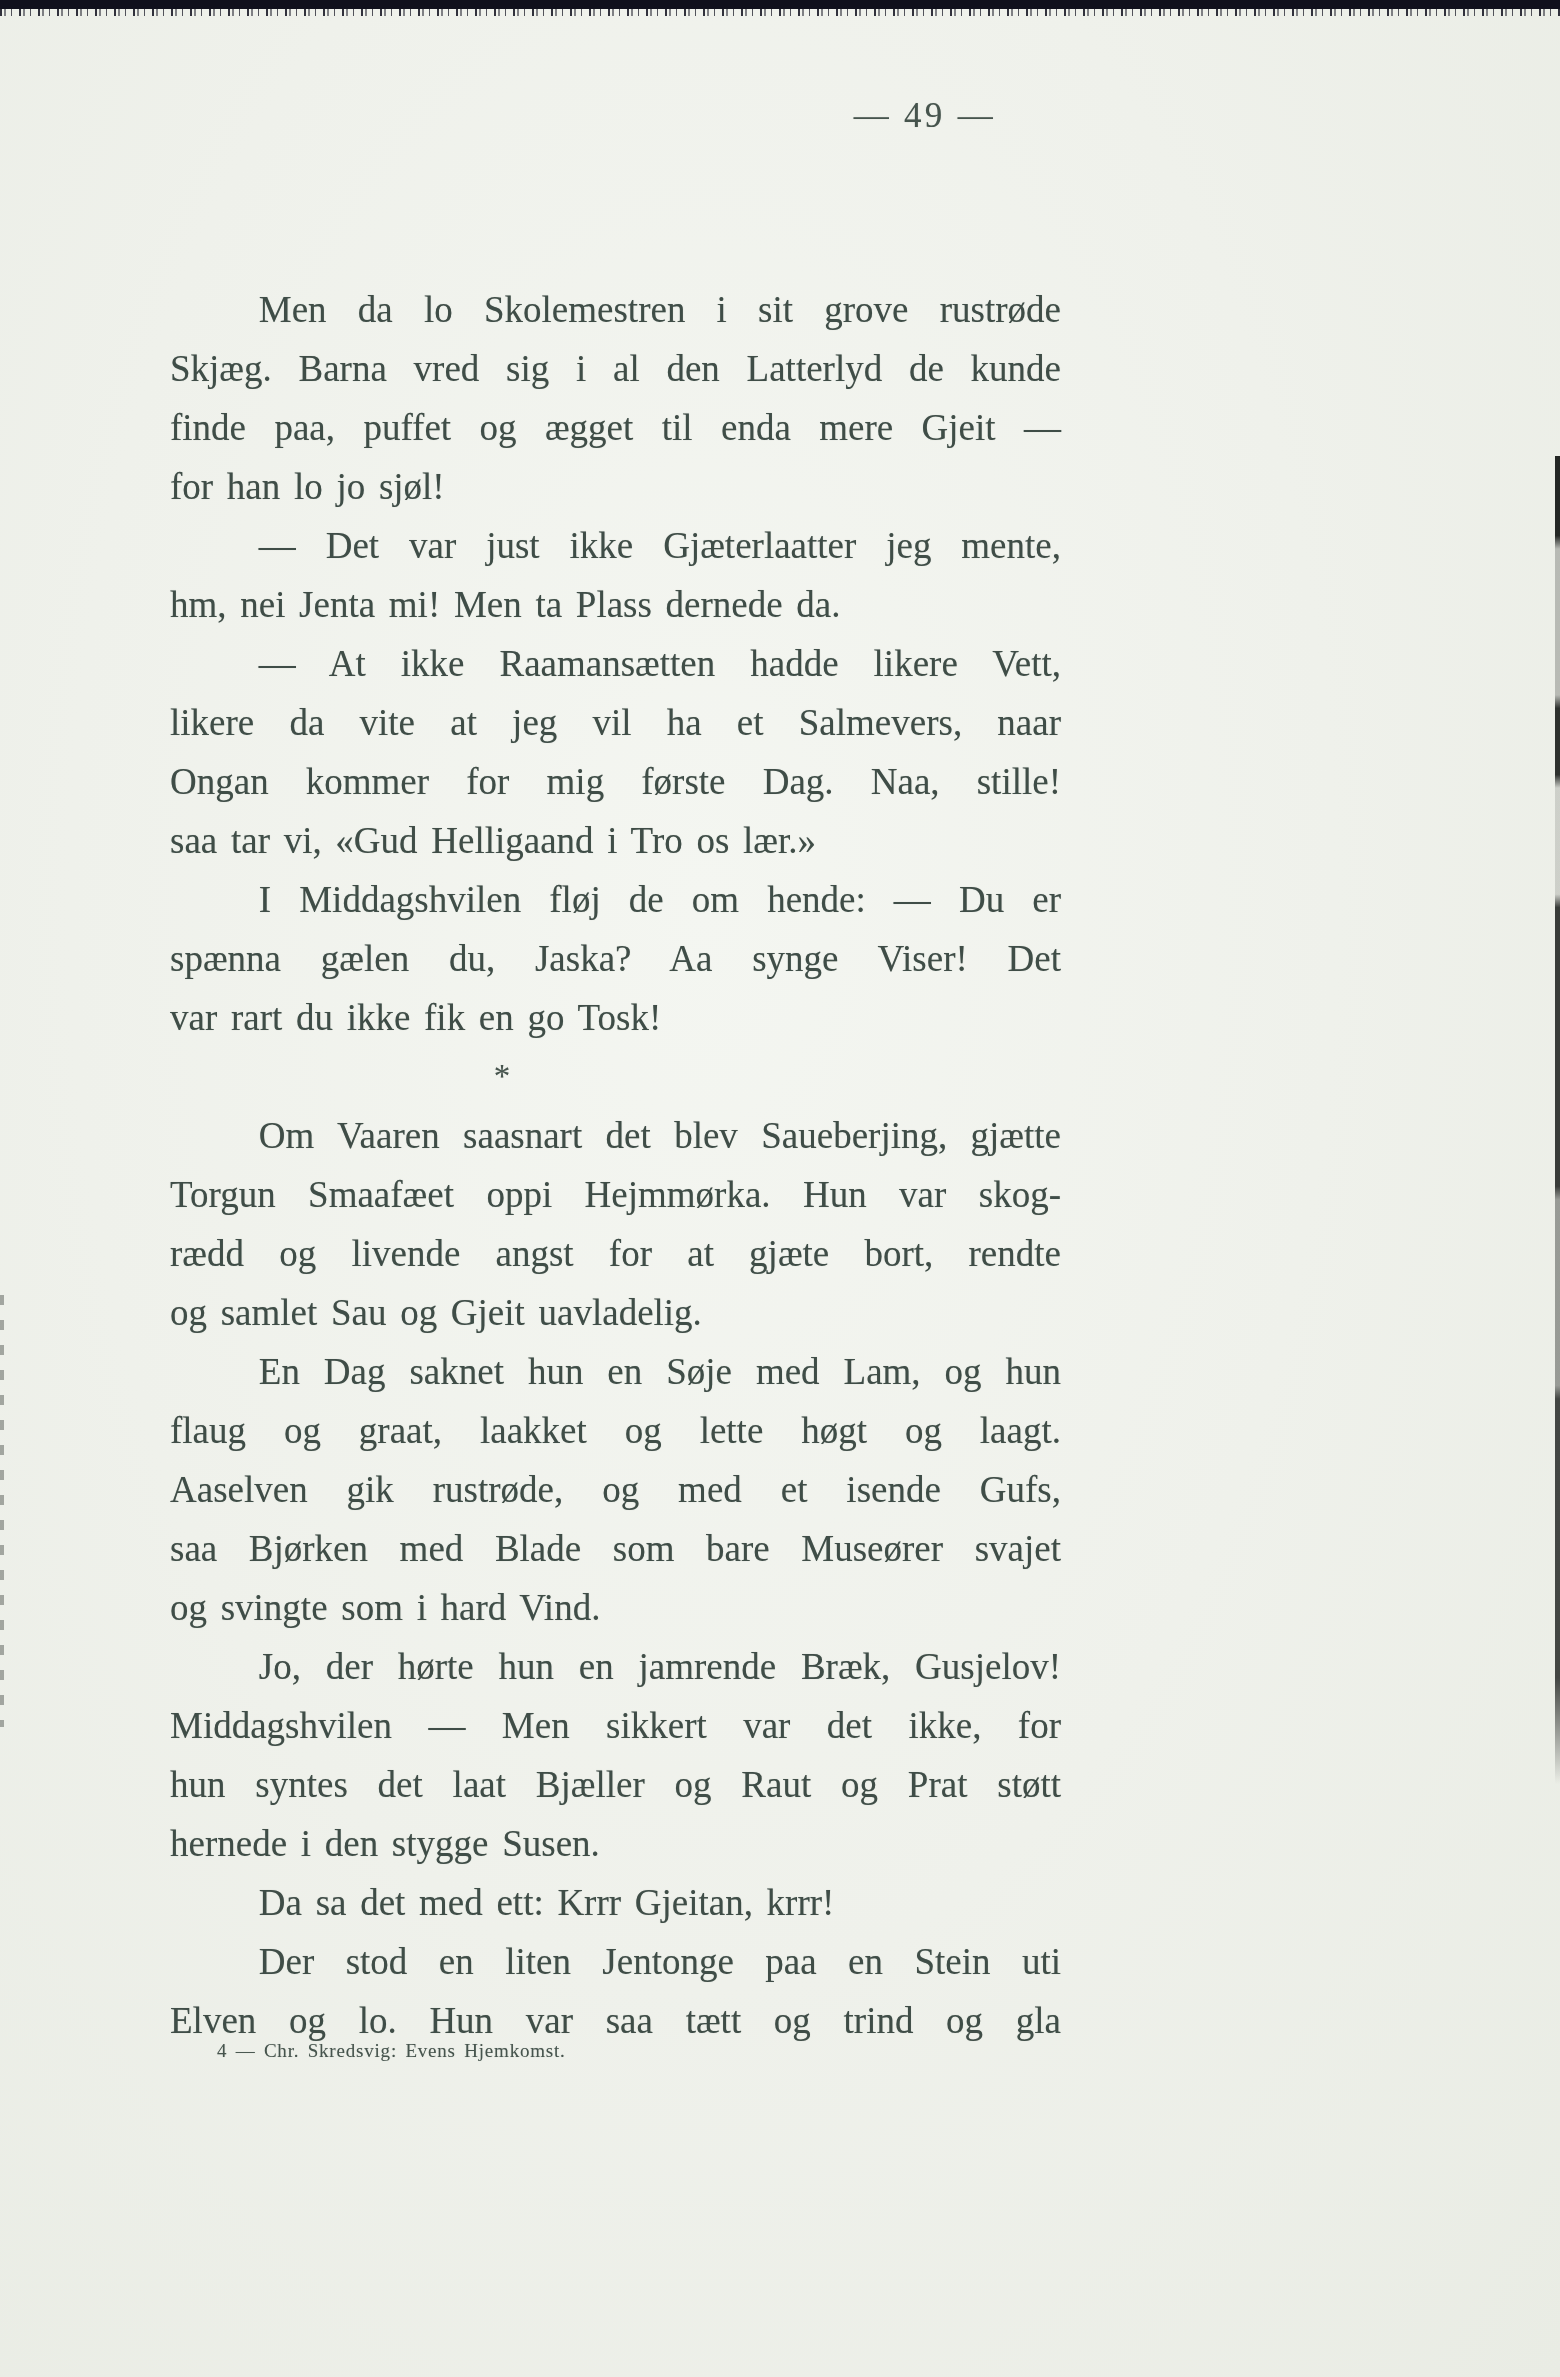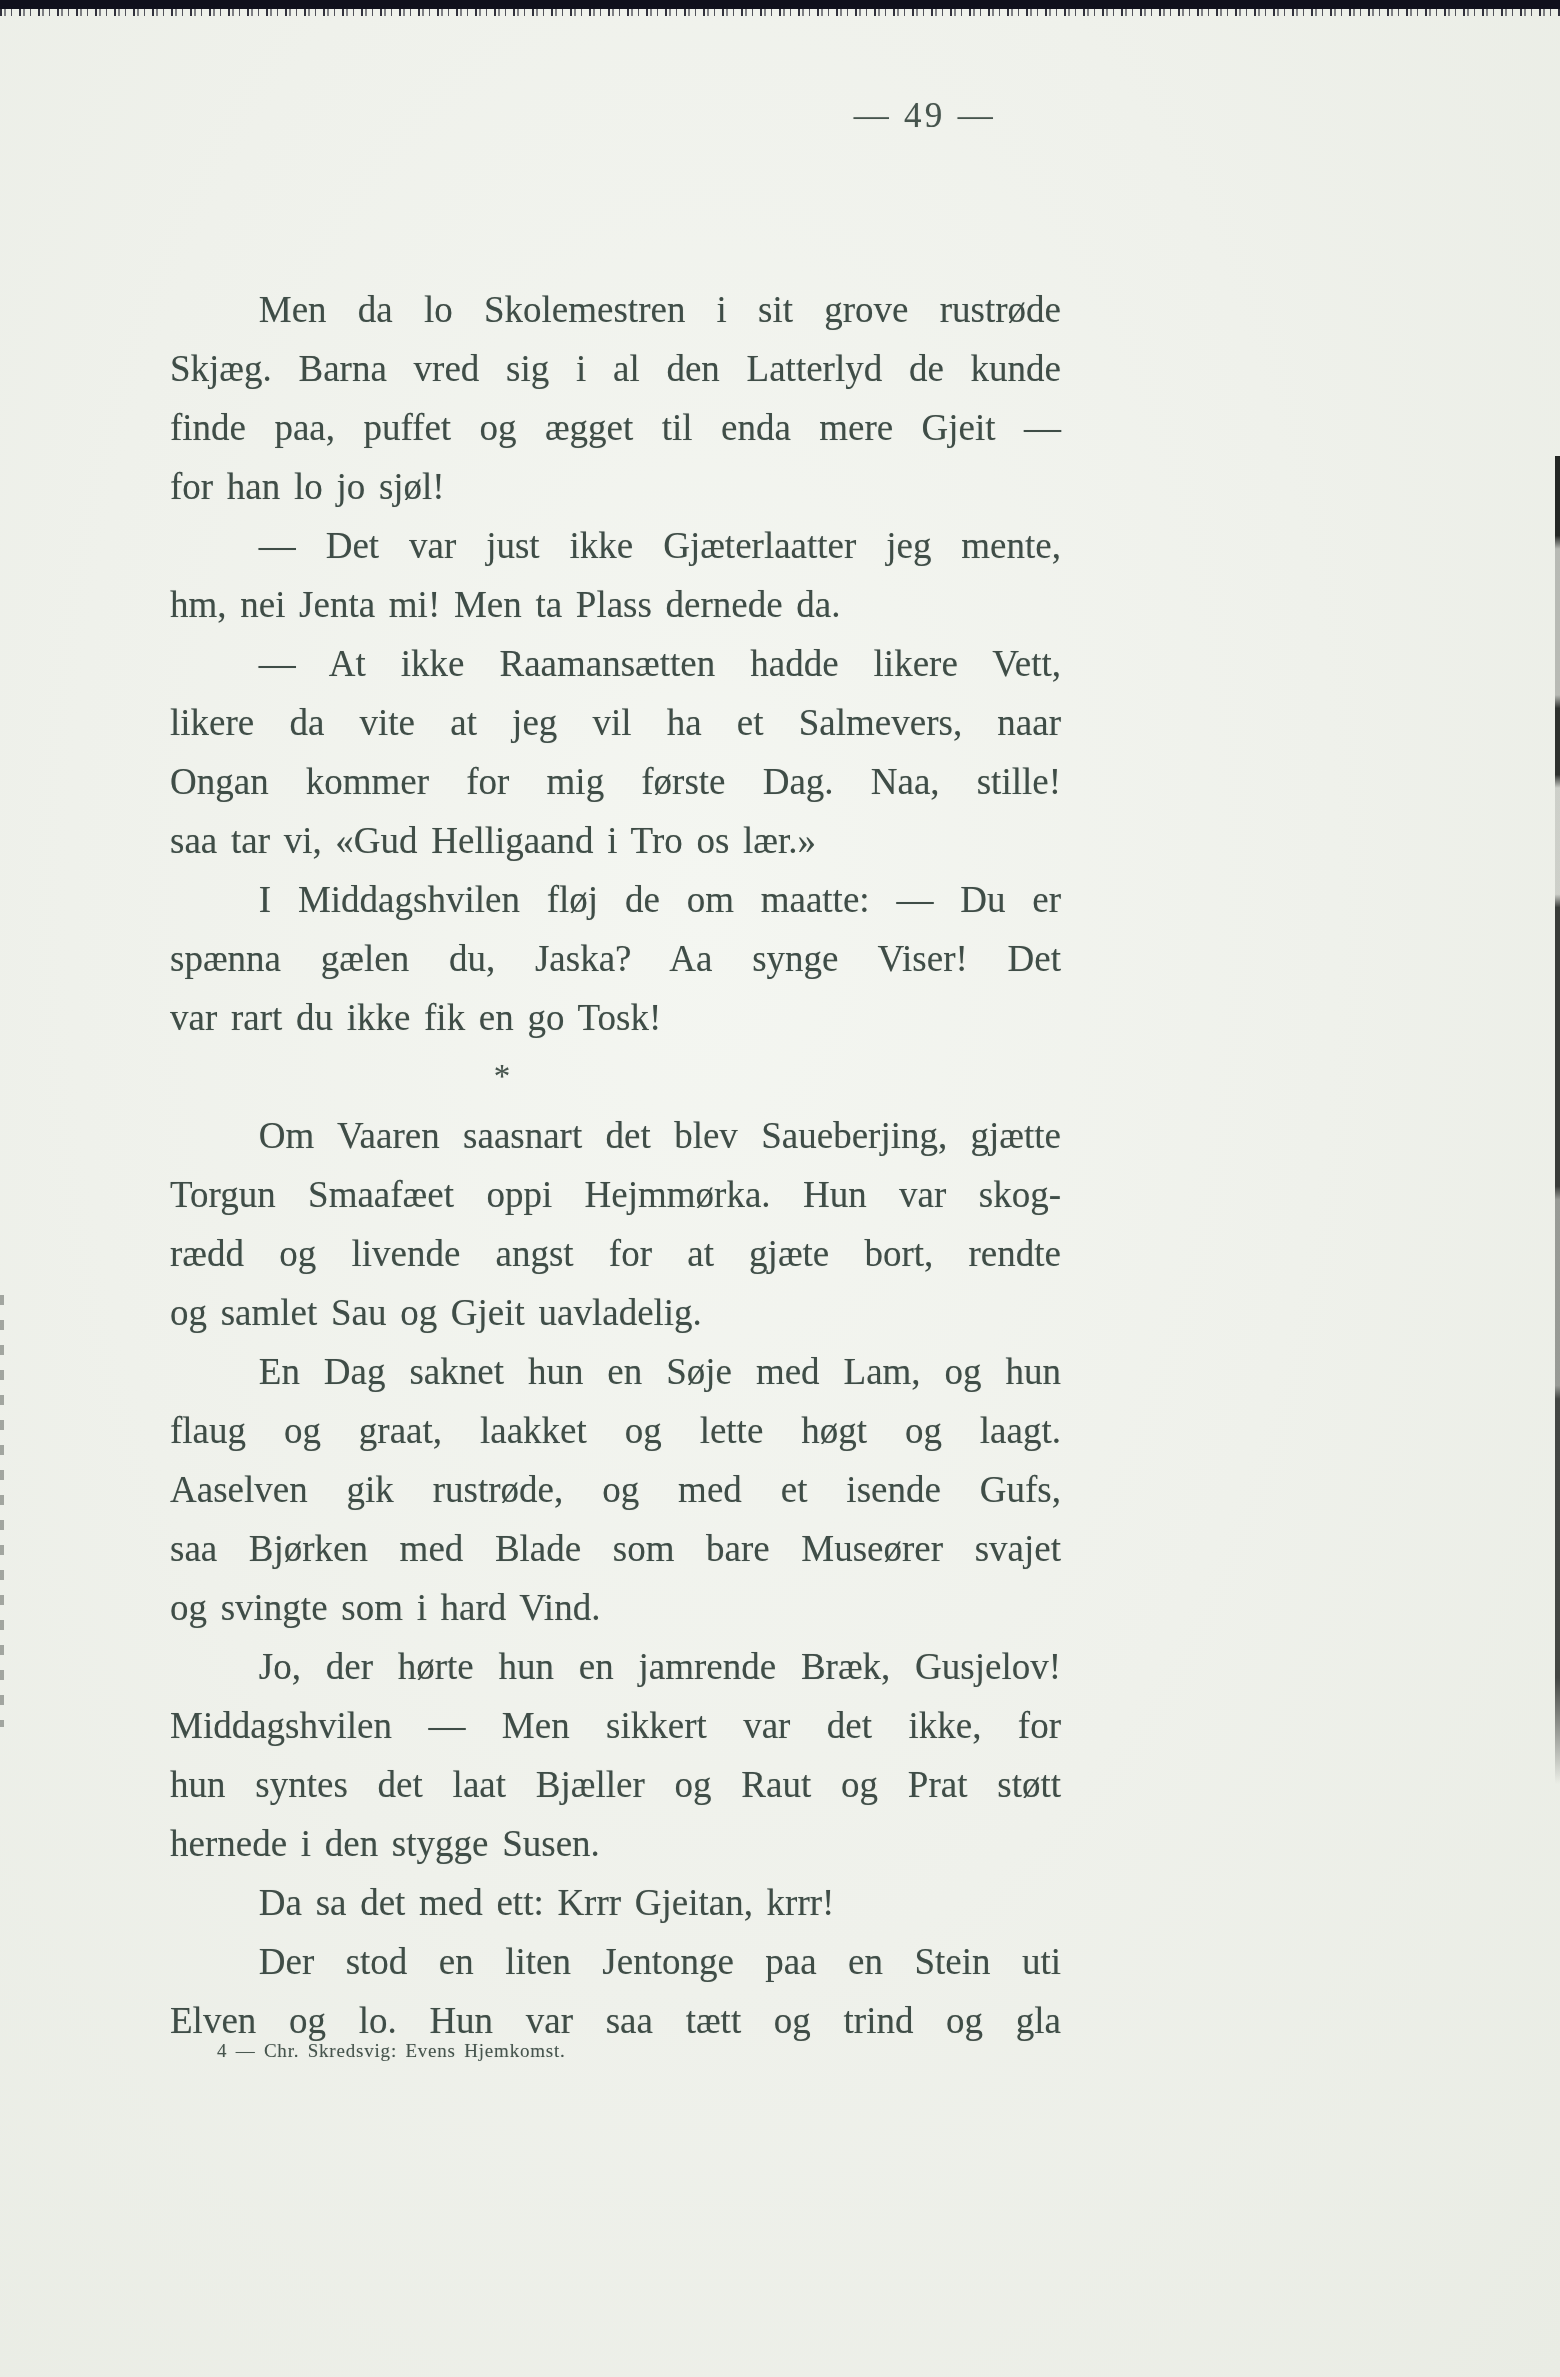--- a/index.html
+++ b/index.html
@@ -107,21 +107,21 @@
     <div class="line in">Men da lo Skolemestren i sit grove rustrøde</div>
     <div class="line">Skjæg. Barna vred sig i al den Latterlyd de kunde</div>
     <div class="line">finde paa, puffet og ægget til enda mere Gjeit —</div>
     <div class="line last">for han lo jo sjøl!</div>
     <div class="line in">— Det var just ikke Gjæterlaatter jeg mente,</div>
     <div class="line last">hm, nei Jenta mi! Men ta Plass dernede da.</div>
     <div class="line in">— At ikke Raamansætten hadde likere Vett,</div>
     <div class="line">likere da vite at jeg vil ha et Salmevers, naar</div>
     <div class="line">Ongan kommer for mig første Dag. Naa, stille!</div>
     <div class="line last">saa tar vi, «Gud Helligaand i Tro os lær.»</div>
-    <div class="line in">I Middagshvilen fløj de om maatte: — Du er</div>
+    <div class="line in">I Middagshvilen fløj de om hende: — Du er</div>
     <div class="line">spænna gælen du, Jaska? Aa synge Viser! Det</div>
     <div class="line last">var rart du ikke fik en go Tosk!</div>
 
     <div class="sep">*</div>
 
     <div class="line in">Om Vaaren saasnart det blev Saueberjing, gjætte</div>
     <div class="line">Torgun Smaafæet oppi Hejmmørka. Hun var skog-</div>
     <div class="line">rædd og livende angst for at gjæte bort, rendte</div>
     <div class="line last">og samlet Sau og Gjeit uavladelig.</div>
     <div class="line in">En Dag saknet hun en Søje med Lam, og hun</div>

